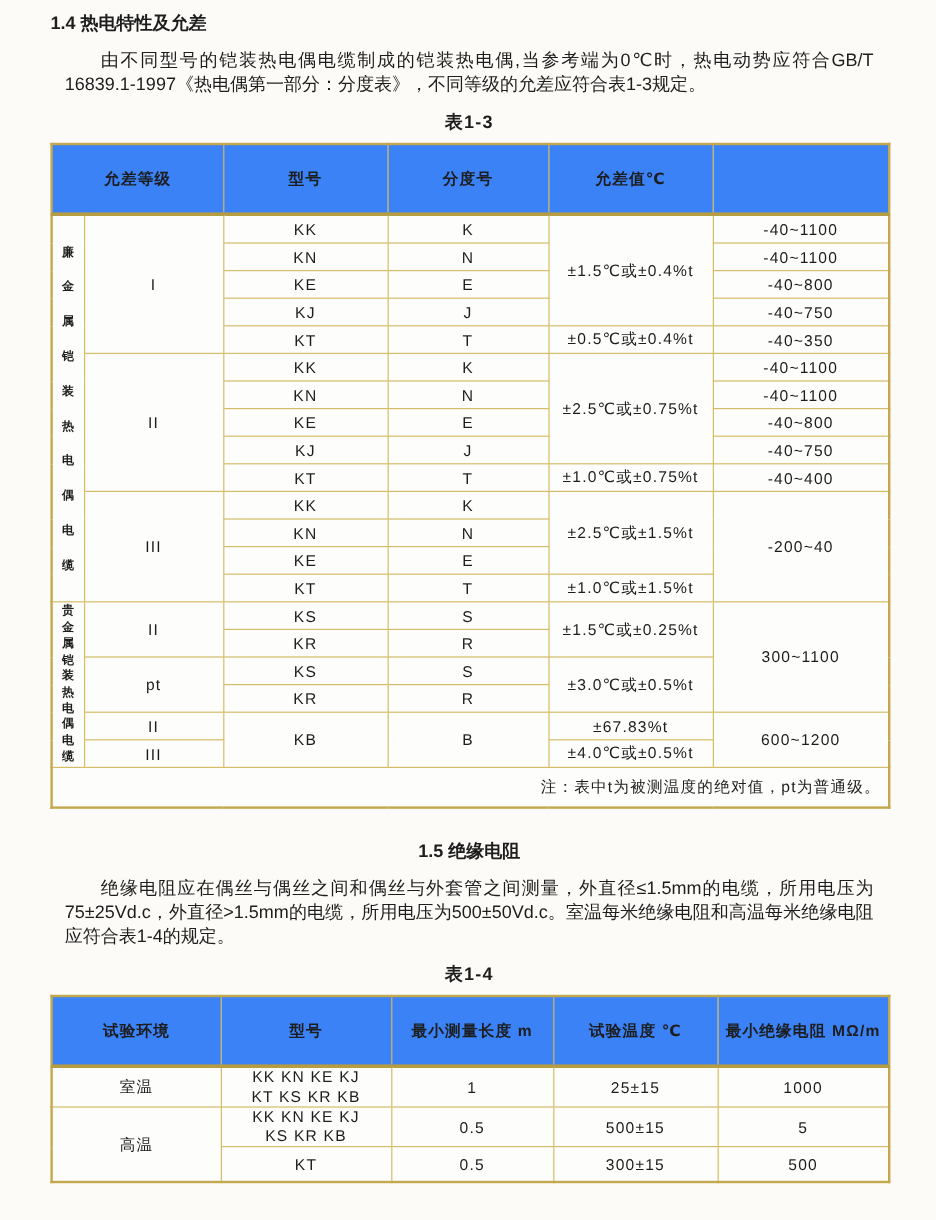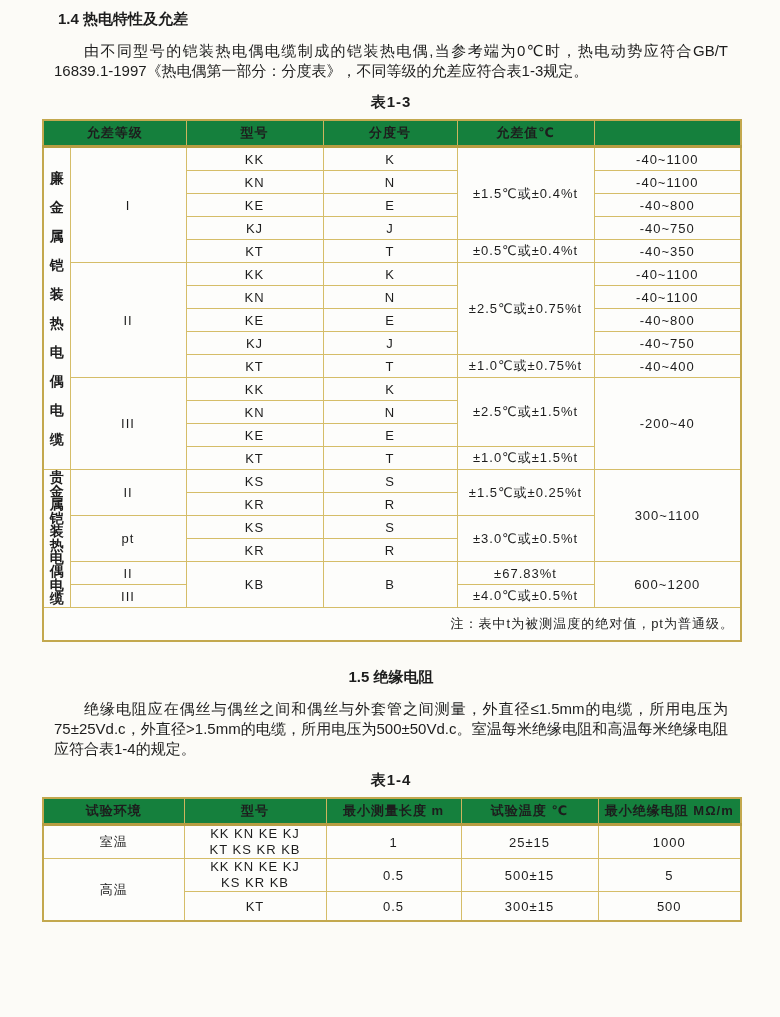--- a/index.html
+++ b/index.html
@@ -4,38 +4,38 @@
 <style>
   html,body{margin:0;padding:0;}
   body{
     width:780px;height:1017px;
     background:#FCFBF7;
     font-family:"Liberation Sans","DejaVu Sans",sans-serif;
     color:#1d1d1d;
     overflow:hidden;
   }
   .page{padding:10px 40px 0 42px;}
-  .sec-title{font-size:15px;font-weight:700;margin:0 16px 6px;}
+  .sec-title{font-size:15px;font-weight:700;margin:0 0 6px;}
   .sec-title.gap-top{margin-top:26px;text-align:center;}
   .para{font-size:15px;line-height:20px;margin:12px;text-indent:2em;text-align:justify;}
   .caption{font-size:15px;font-weight:700;text-align:center;margin:10px 0 7px;letter-spacing:1px;}
 
   table.dtab{
     border-collapse:collapse;
     width:700px;
     table-layout:fixed;
     background:#FDFDFB;
     border:2px solid #C3A84E;
   }
   table.dtab th{
-    background:#15803d;
+    background:#3b82f6;
     border:1.5px solid #CDB45E;
     border-bottom:3px solid #B79D42;
     font-size:13px;font-weight:700;
-    height:24px;padding:0 2px;
+    height:24px;padding:16px 2px;
     letter-spacing:1px;
   }
   table.dtab td{
     border:1.5px solid #D5BD68;
     font-size:13px;
     text-align:center;
     vertical-align:middle;
     padding:0 2px;
     height:22px;
     letter-spacing:1px;
@@ -45,21 +45,21 @@
     text-align:right;
     padding:4px 6px 4px 43px;
     font-weight:400;
     height:24px;
   }
   td.vcat{padding:0;}
   .vtext{
     width:15px;margin:0 auto;
     word-break:break-all;
     text-align:center;
-    font-size:14px;font-weight:700;
+    font-size:10px;font-weight:700;
     letter-spacing:0;
   }
   .v1{line-height:29px;}
   .v2{line-height:13.4px;}
 
   .t14 th{height:32px;}
   .t14 td{height:36px;}
   .t14 tr.short td{height:28px;}
   .models{white-space:pre-line;line-height:16px;}
 

